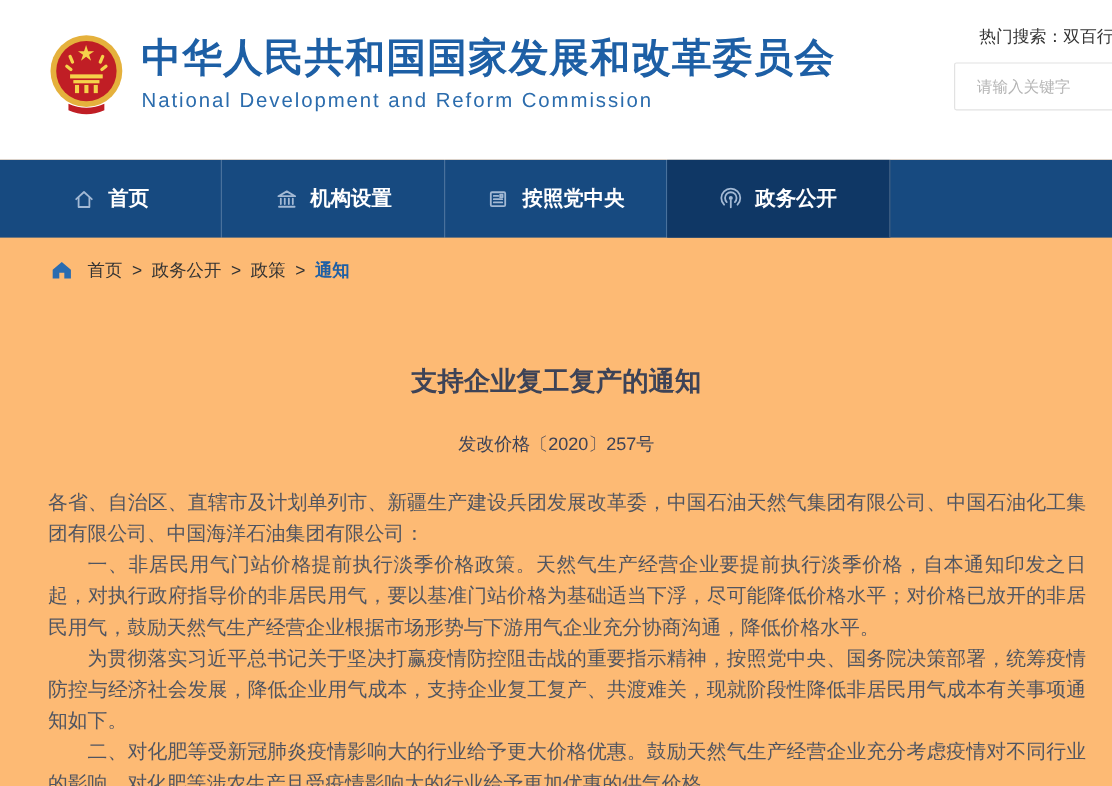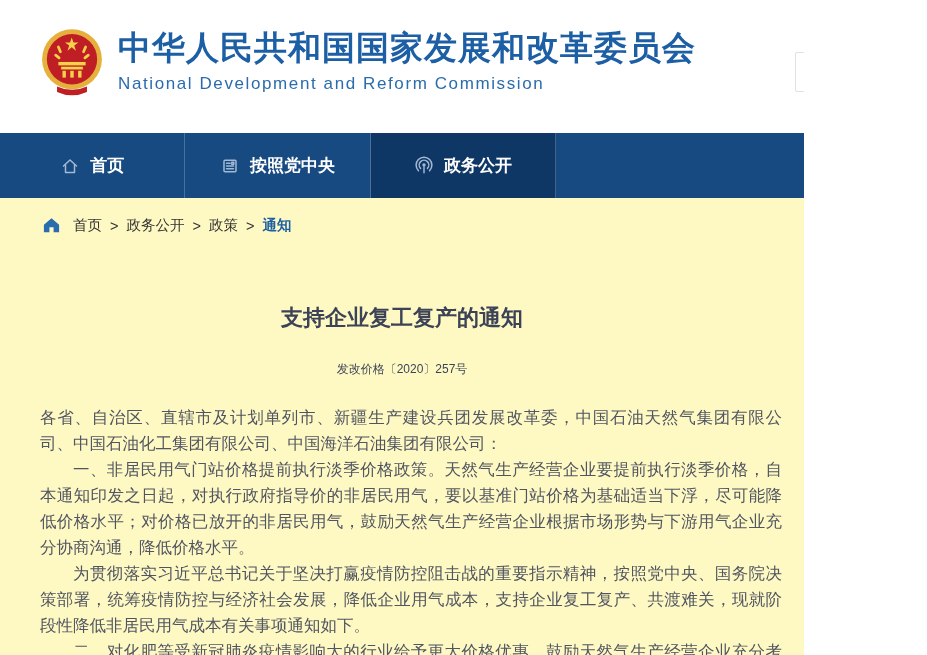--- a/index.html
+++ b/index.html
@@ -1,17 +1,17 @@
 <!DOCTYPE html>
 <html><head>
 <meta charset="utf-8">
 <style>
   * { margin:0; padding:0; box-sizing:border-box; }
   body { font-family: "Liberation Sans", "DejaVu Sans", sans-serif; background:#fff; }
-  .page { position:relative; width:804px; height:655px; overflow:hidden; background:#fef9c3; }
+  .page { position:relative; width:927px; height:655px; overflow:hidden; background:#fdba74; }
 
   
   .header { position:relative; width:100%; height:133px; background:#fff; }
   .emblem { position:absolute; left:38px; top:26px; width:68px; height:76px; }
   .site-titles { position:absolute; left:118px; top:28px; }
   .site-title-zh { font-size:33px; font-weight:bold; color:#1d5fa5; letter-spacing:1px; line-height:40px; white-space:nowrap; }
   .site-title-en { font-size:17px; color:#2b6cad; letter-spacing:1.6px; line-height:28px; white-space:nowrap; margin-top:2px; }
   .hot-search { position:absolute; left:816px; top:22px; font-size:14px; color:#333; white-space:nowrap; }
   .hot-search a { color:#333; text-decoration:none; }
   .search-box { position:absolute; left:795px; top:52px; width:185px; height:40px; }
@@ -28,21 +28,21 @@
 
   
   .breadcrumb { display:flex; align-items:center; gap:8px; padding:18px 0 0 42px; font-size:14.5px; color:#333; }
   .crumb-home { width:19px; height:19px; margin-right:4px; }
   .breadcrumb .crumb { color:#333; text-decoration:none; cursor:pointer; }
   .breadcrumb .sep { color:#333; }
   .breadcrumb .crumb.current { color:#1d5fa5; font-weight:bold; }
 
   
   .article-title { margin-top:32px; text-align:center; font-size:22px; font-weight:bold; color:#3d4357; line-height:34px; }
-  .doc-number { margin-top:26px; text-align:center; font-size:12px; color:#3d4357; }
+  .doc-number { margin-top:26px; text-align:center; font-size:15px; color:#3d4357; }
   .article-body { margin:26px 22px 0 40px; font-size:16.5px; color:#505561; line-height:26px; text-align:justify; }
   .article-body p { text-indent:2em; }
   .article-body p.no-indent { text-indent:0; }
 </style>
 </head>
 <body>
 
 <div class="page">
 
   <div class="header">
@@ -70,20 +70,28 @@
     </div>
   </div>
 
   <div class="nav">
     <div class="nav-item">
       <svg class="nav-icon" viewBox="0 0 20 20">
         <path d="M3.5 10 L10 4 L16.5 10"></path>
           <path d="M5.5 8.7 V16.5 H14.5 V8.7"></path>
       </svg>
       <span>首页</span>
+    </div>
+    <div class="nav-item">
+      <svg class="nav-icon" viewBox="0 0 20 20">
+        <path d="M3 7.5 L10 3.5 L17 7.5 Z"></path>
+          <path d="M5 9.5 V14 M8.3 9.5 V14 M11.7 9.5 V14 M15 9.5 V14"></path>
+          <path d="M3.5 16.3 H16.5"></path>
+      </svg>
+      <span>机构设置</span>
     </div>
     <div class="nav-item">
       <svg class="nav-icon" viewBox="0 0 20 20">
         <rect x="4" y="4.2" width="12" height="11.6" rx="1"></rect>
           <path d="M6.5 7.3 H10.2 M6.5 10 H13.5 M6.5 12.7 H13.5"></path>
           <rect x="11.8" y="6.3" width="2" height="2"></rect>
       </svg>
       <span>按照党中央</span>
     </div>
     <div class="nav-item active">

